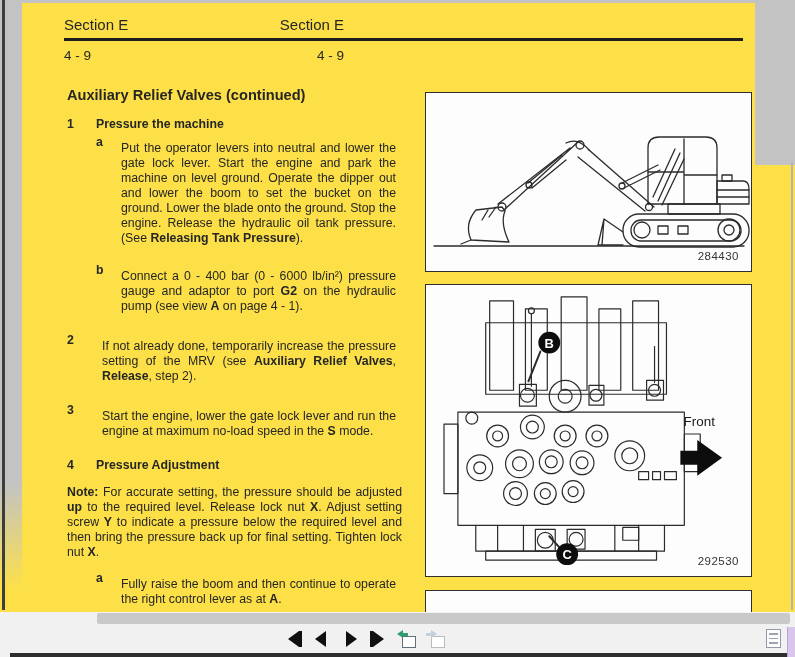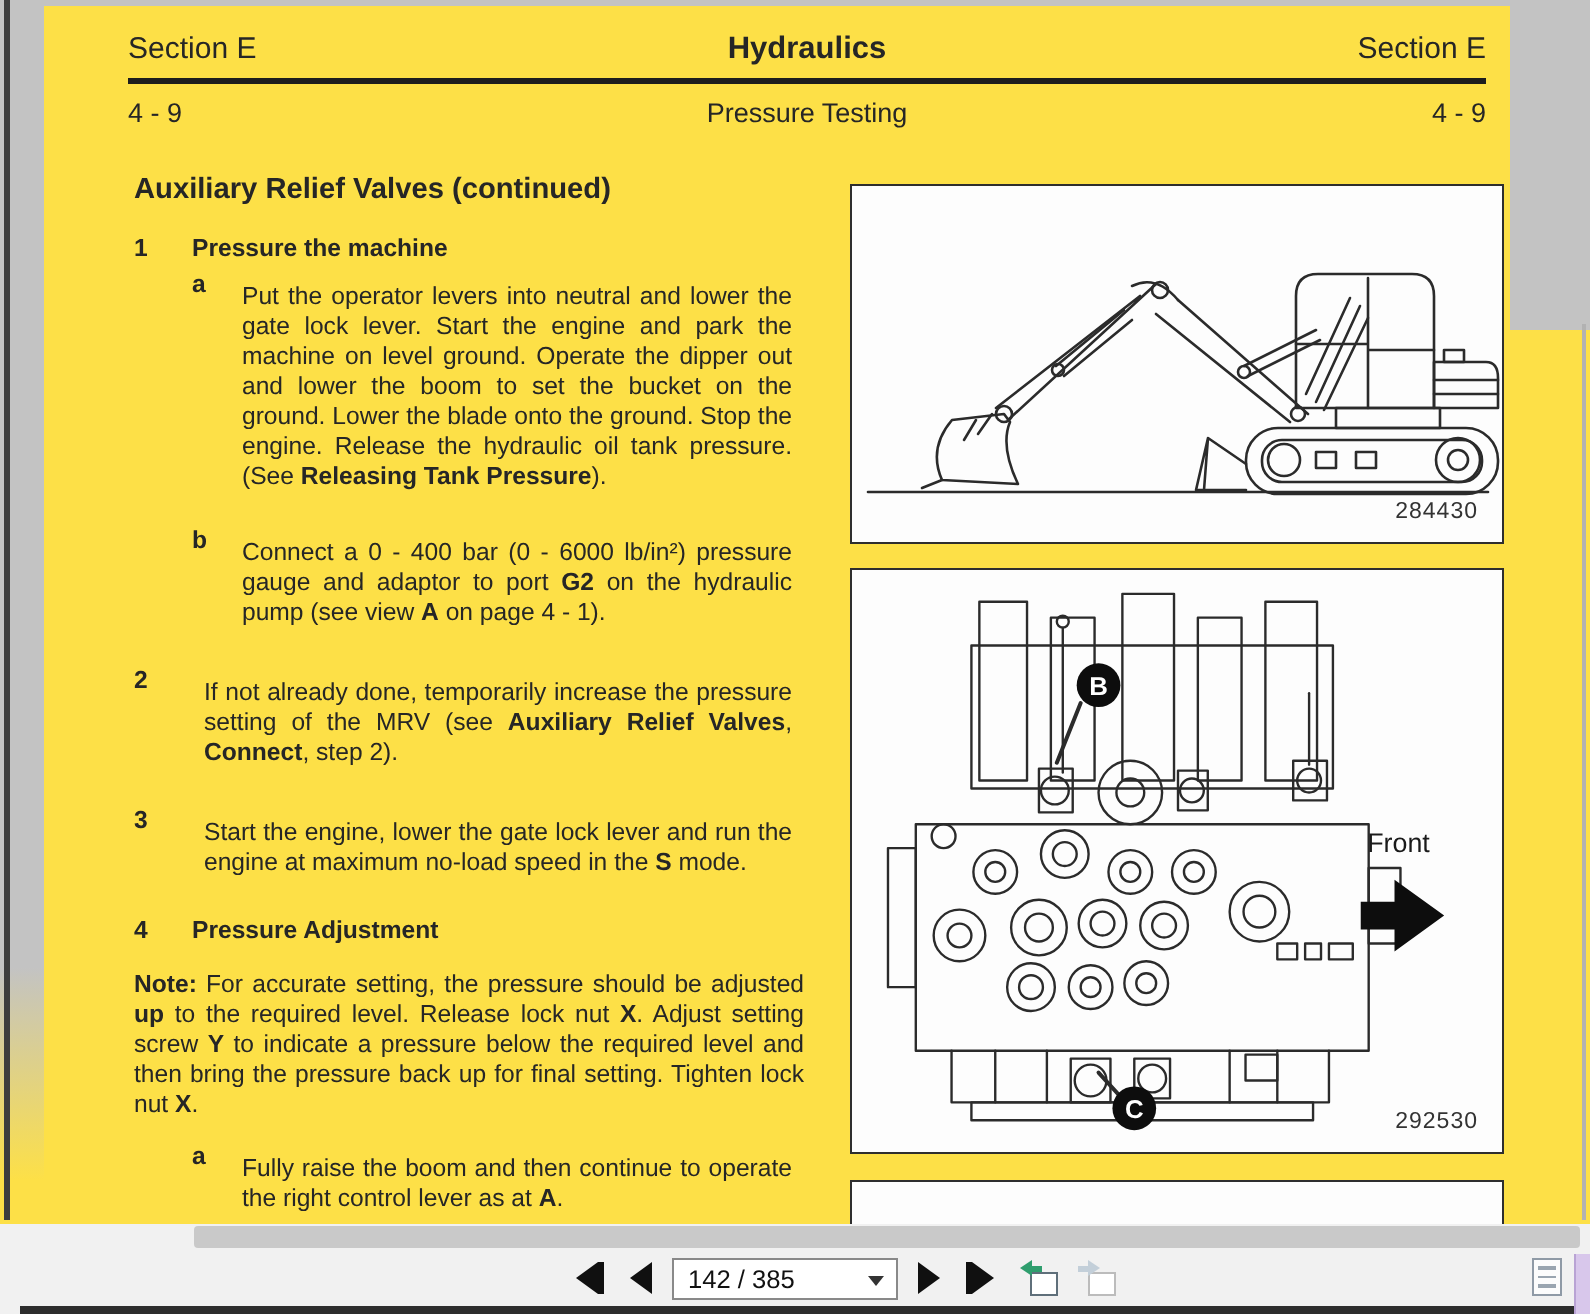--- a/index.html
+++ b/index.html
@@ -105,27 +105,25 @@
   <div class="page">
     <div class="scan-top-strip"></div>
     <div class="scan-left-strip"></div>
     <div class="scan-right-block"></div>
     <div class="scan-left-line"></div>
     <div class="scan-right-line"></div>
 
     <div class="hdr">
       <div class="hdr-row1">
         <span class="l">Section E</span>
-        <span class="c">Hydraulics</span>
         <span class="r">Section E</span>
       </div>
       <div class="hdr-rule"></div>
       <div class="hdr-row2">
         <span class="l">4 - 9</span>
-        <span class="c">Pressure Testing</span>
         <span class="r">4 - 9</span>
       </div>
     </div>
 
     <div class="col-left">
       <div class="doc-title">Auxiliary Relief Valves (continued)</div>
 
       <div class="step g3">
         <span class="num">1</span>
         <span class="step-head">Pressure the machine</span>
@@ -134,21 +132,21 @@
         <span class="sublabel">a</span>
         <p class="body"><span>Put the operator levers into neutral and lower the gate lock lever. Start the engine and park the machine on level ground. Operate the dipper out and lower the boom to set the bucket on the ground. Lower the blade onto the ground. Stop the engine. Release the hydraulic oil tank pressure. (See </span><b>Releasing Tank Pressure</b><span>).</span></p>
       </div>
       <div class="sub g13">
         <span class="sublabel">b</span>
         <p class="body"><span>Connect a 0 - 400 bar (0 - 6000 lb/in²) pressure gauge and adaptor to port </span><b>G2</b><span> on the hydraulic pump (see view </span><b>A</b><span> on page 4 - 1).</span></p>
       </div>
 
       <div class="step g13">
         <span class="num">2</span>
-        <p class="body"><span>If not already done, temporarily increase the pressure setting of the MRV (see </span><b>Auxiliary Relief Valves</b><span>, </span><b>Connect</b><span>, step 2).</span></p>
+        <p class="body"><span>If not already done, temporarily increase the pressure setting of the MRV (see </span><b>Auxiliary Relief Valves</b><span>, </span><b>Release</b><span>, step 2).</span></p>
       </div>
 
       <div class="step g13">
         <span class="num">3</span>
         <p class="body"><span>Start the engine, lower the gate lock lever and run the engine at maximum no-load speed in the </span><b>S</b><span> mode.</span></p>
       </div>
 
       <div class="step g12">
         <span class="num">4</span>
         <span class="step-head">Pressure Adjustment</span>
@@ -300,24 +298,20 @@
     <div class="nav">
       <button class="tbtn">
         <span class="tri-l"></span>
           <span class="vbar"></span>
       </button>
       <span class="sp12"></span>
       <button class="tbtn">
         <span class="tri-l"></span>
       </button>
       <span class="sp10"></span>
-      <div class="page-box">
-        <input value="142 / 385" style="">
-        <span class="dd"></span>
-      </div>
       <span class="sp10"></span>
       <button class="tbtn">
         <span class="tri-r"></span>
       </button>
       <span class="sp12"></span>
       <button class="tbtn">
         <span class="vbar"></span>
           <span class="tri-r"></span>
       </button>
       <span class="sp12"></span>

